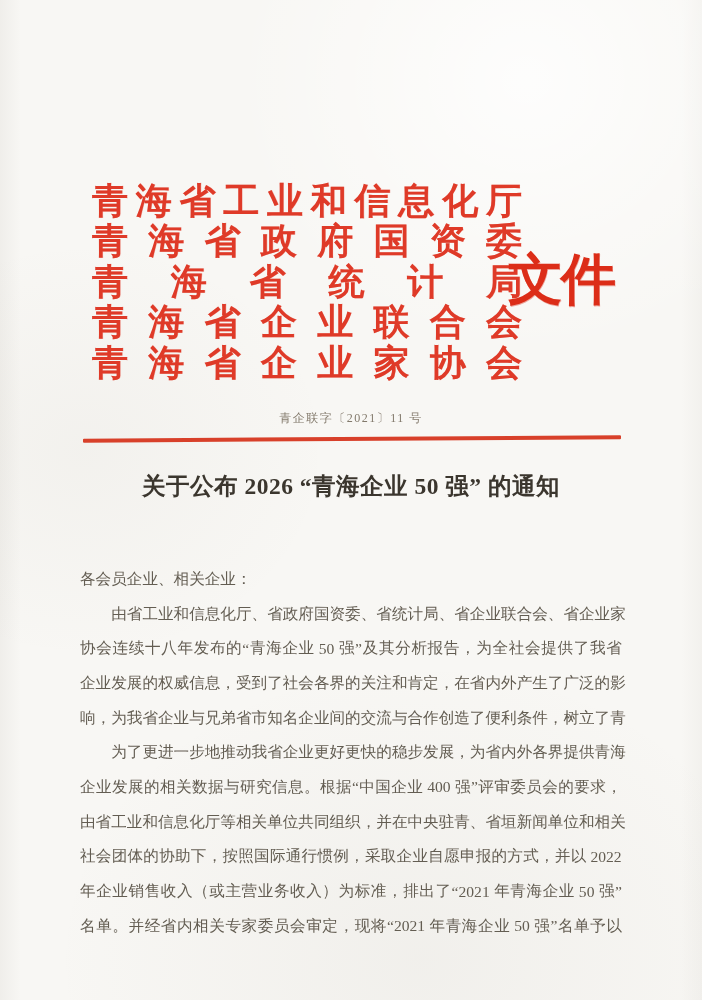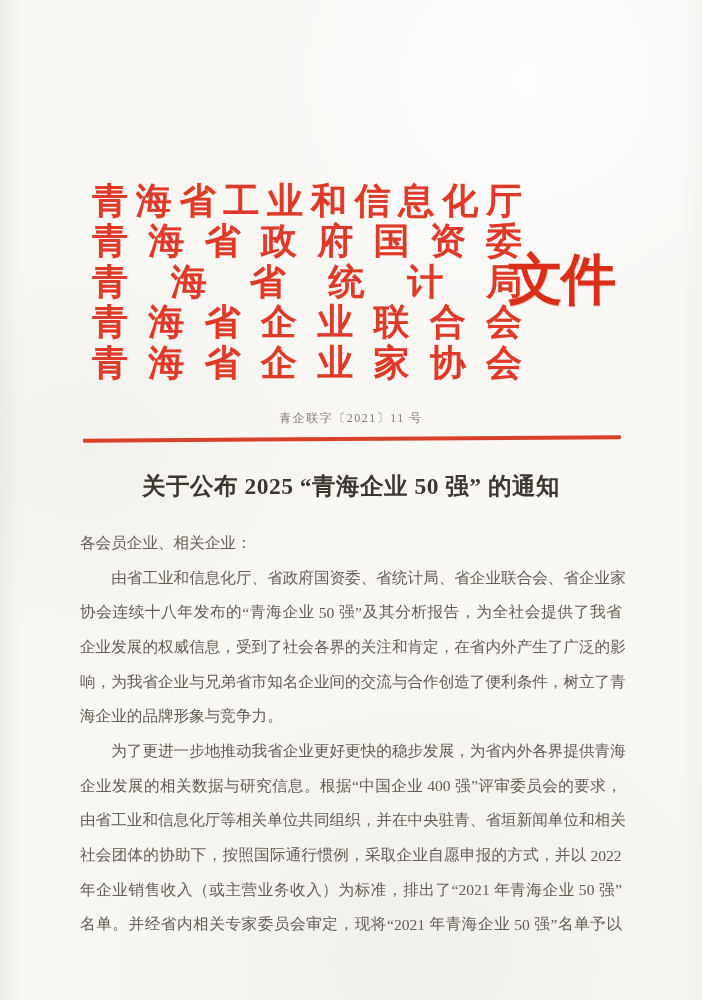--- a/index.html
+++ b/index.html
@@ -95,21 +95,21 @@
   
   .body-block {
     position: absolute;
     left: 80px;
     top: 526px;
     width: 542px;
     font-size: 15.6px;
     color: #635d52;
   }
   .body-line { height: 34.7px; }
-  .body-line.plain { line-height: 34.7px; }
+  .body-line.plain { line-height: 34.7px; margin-top: 36px; }
   .body-line.fill {
     display: flex;
     justify-content: space-between;
     align-items: center;
   }
   .body-line.fill span { white-space: pre; }
 </style>
 </head>
 <body>
 
@@ -167,21 +167,21 @@
         <span>会</span>
       </div>
   </div>
 
   <div class="doc-type">文件</div>
 
   <div class="doc-number">青企联字〔2021〕11 号</div>
 
   <div class="red-rule"></div>
 
-  <div class="doc-title">关于公布 2025 “青海企业 50 强” 的通知</div>
+  <div class="doc-title">关于公布 2026 “青海企业 50 强” 的通知</div>
 
   <div class="body-block">
     <div class="body-line plain">各会员企业、相关企业：</div>
     <div class="body-line fill">
         <span>　</span>
         <span>　</span>
         <span>由</span>
         <span>省</span>
         <span>工</span>
         <span>业</span>
@@ -318,21 +318,20 @@
         <span>便</span>
         <span>利</span>
         <span>条</span>
         <span>件</span>
         <span>，</span>
         <span>树</span>
         <span>立</span>
         <span>了</span>
         <span>青</span>
       </div>
-    <div class="body-line plain">海企业的品牌形象与竞争力。</div>
     <div class="body-line fill">
         <span>　</span>
         <span>　</span>
         <span>为</span>
         <span>了</span>
         <span>更</span>
         <span>进</span>
         <span>一</span>
         <span>步</span>
         <span>地</span>

